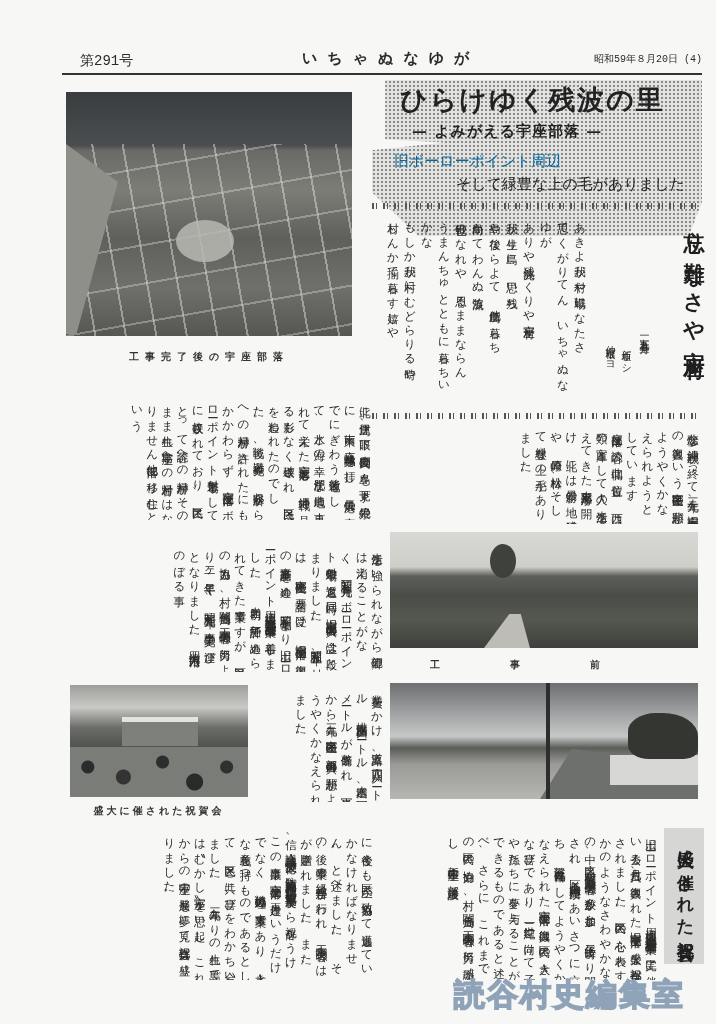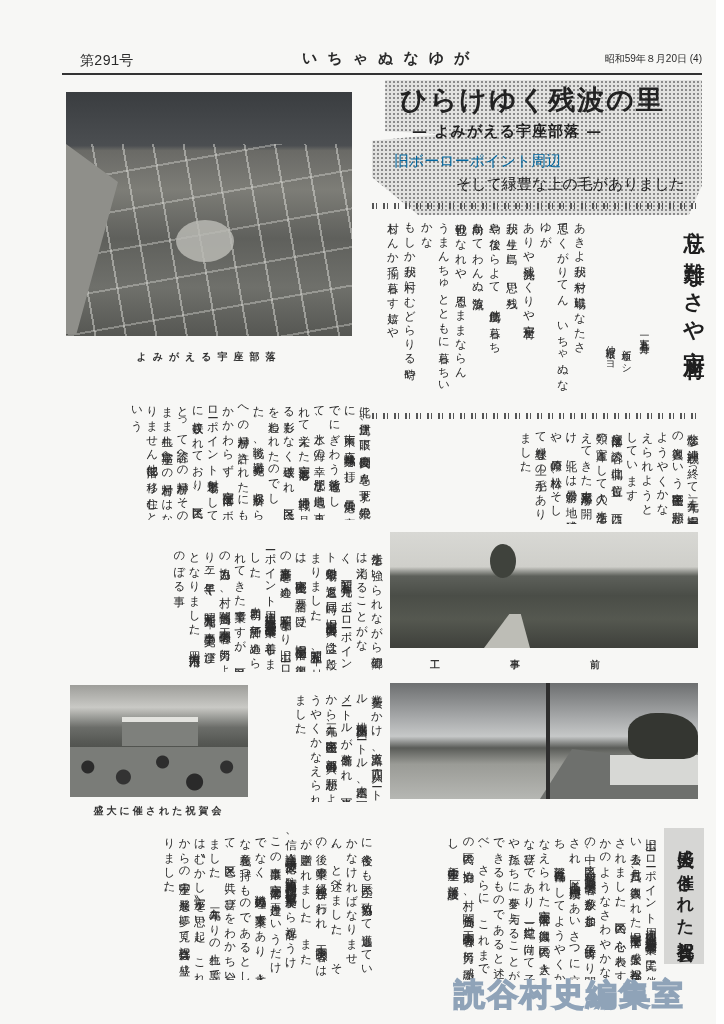--- a/index.html
+++ b/index.html
@@ -2,32 +2,32 @@
 <html><head>
 <meta charset="utf-8">
 <style>
   html,body{margin:0;padding:0;background:#fff;}
   body{width:724px;height:1024px;position:relative;overflow:hidden;font-family:"DejaVu Serif",serif;color:#2a2a2a;}
   .page{position:absolute;left:0;top:0;width:724px;height:1024px;background:#f7f7f5;}
   .right-edge{position:absolute;right:0;top:0;width:8px;height:1024px;background:#fff;}
   .hdr{position:absolute;left:62px;top:46px;width:640px;height:26px;}
   .hdr .issue{position:absolute;left:18px;top:6px;font-size:14px;font-family:Liberation Mono, monospace;}
   .hdr .title{position:absolute;left:240px;top:3px;font-size:15px;letter-spacing:10px;font-weight:bold;}
-  .hdr .date{position:absolute;right:0;top:6px;font-size:10px;font-family:Liberation Sans, sans-serif;text-align:right;}
+  .hdr .date{position:absolute;right:0;top:6px;font-size:10px;font-family:Liberation Mono, monospace;text-align:right;}
   .hdr-rule{position:absolute;left:62px;top:73px;width:640px;height:2px;background:#333;}
   .photo{position:absolute;overflow:hidden;}
   .aerial{left:66px;top:92px;width:286px;height:244px;background:
      linear-gradient(180deg,#3a3d40 0%,#4b4e51 22%,#6a6a66 24%,#7d7d77 40%,#5f605c 60%,#6f706b 80%,#565753 100%);}
   .aerial .grid{position:absolute;inset:52px 0 0 0;background:
      repeating-linear-gradient(80deg,transparent 0 28px,rgba(230,230,225,.45) 28px 30px),
      repeating-linear-gradient(170deg,transparent 0 36px,rgba(230,230,225,.35) 36px 38px);}
   .aerial .clearing{position:absolute;left:110px;top:128px;width:58px;height:42px;border-radius:50%;background:#b9b9b3;opacity:.85;}
   .aerial .coast{position:absolute;left:0;top:52px;width:52px;height:190px;background:#8f8f8a;clip-path:polygon(0 0,100% 20%,60% 60%,20% 100%,0 100%);}
   .caption{position:absolute;font-size:10px;letter-spacing:6px;font-weight:bold;font-family:"DejaVu Sans",sans-serif;color:#333;text-align:center;}
-  .headline-box{position:absolute;left:372px;top:80px;width:330px;height:135px;}
+  .headline-box{position:absolute;left:372px;top:80px;width:330px;height:156px;}
   .headline-bg{position:absolute;inset:0;background:
      radial-gradient(circle,#8a8a8a 0.8px,transparent 1px) 0 0/4px 4px,#e2e2e0;
      clip-path:polygon(4% 0,100% 0,100% 78%,96% 100%,14% 100%,0 72%,0 45%,22% 40%,4% 38%);}
   .hl-main{position:absolute;left:28px;top:2px;font-size:27px;font-weight:bold;letter-spacing:2px;color:#222;}
   .hl-sub{position:absolute;left:40px;top:42px;font-size:15px;font-weight:bold;letter-spacing:1px;color:#222;}
   .hl-line1{position:absolute;left:22px;top:72px;font-size:15px;font-family:"DejaVu Sans",sans-serif;color:#0369a1;}
   .hl-line2{position:absolute;left:84px;top:95px;font-size:15px;font-family:"DejaVu Sans",sans-serif;color:#222;}
   .orn{position:absolute;height:6px;background:repeating-linear-gradient(90deg,#555 0 2px,transparent 2px 4px,#555 4px 5px,transparent 5px 11px);}
   .vtext{position:absolute;writing-mode:vertical-rl;font-size:11.5px;line-height:15.2px;letter-spacing:1.2px;color:#2a2a2a;overflow:hidden;}
   .vtitle{position:absolute;writing-mode:vertical-rl;font-weight:bold;color:#1f1f1f;}
@@ -64,21 +64,21 @@
     <span class="title">いちゃぬなゆが</span>
     <span class="date">昭和59年８月20日 (4)</span>
   </div>
   <div class="hdr-rule"></div>
 
   <div class="photo aerial">
     <div class="grid"></div>
     <div class="coast"></div>
     <div class="clearing"></div>
   </div>
-  <div class="caption" style="left:66px;top:350px;width:286px;">よみがえる宇座部落</div>
+  <div class="caption" style="left:66px;top:350px;width:286px;">工事完了後の宇座部落</div>
 
   <div class="headline-box">
     <div class="headline-bg"></div>
     <div class="hl-main">ひらけゆく残波の里</div>
     <div class="hl-sub">— よみがえる宇座部落 —</div>
     <div class="hl-line1">旧ボーローポイント周辺</div>
     <div class="hl-line2">そして緑豊な上の毛がありました</div>
   </div>
 
   <div class="orn" style="left:372px;top:203px;width:328px;"></div>

